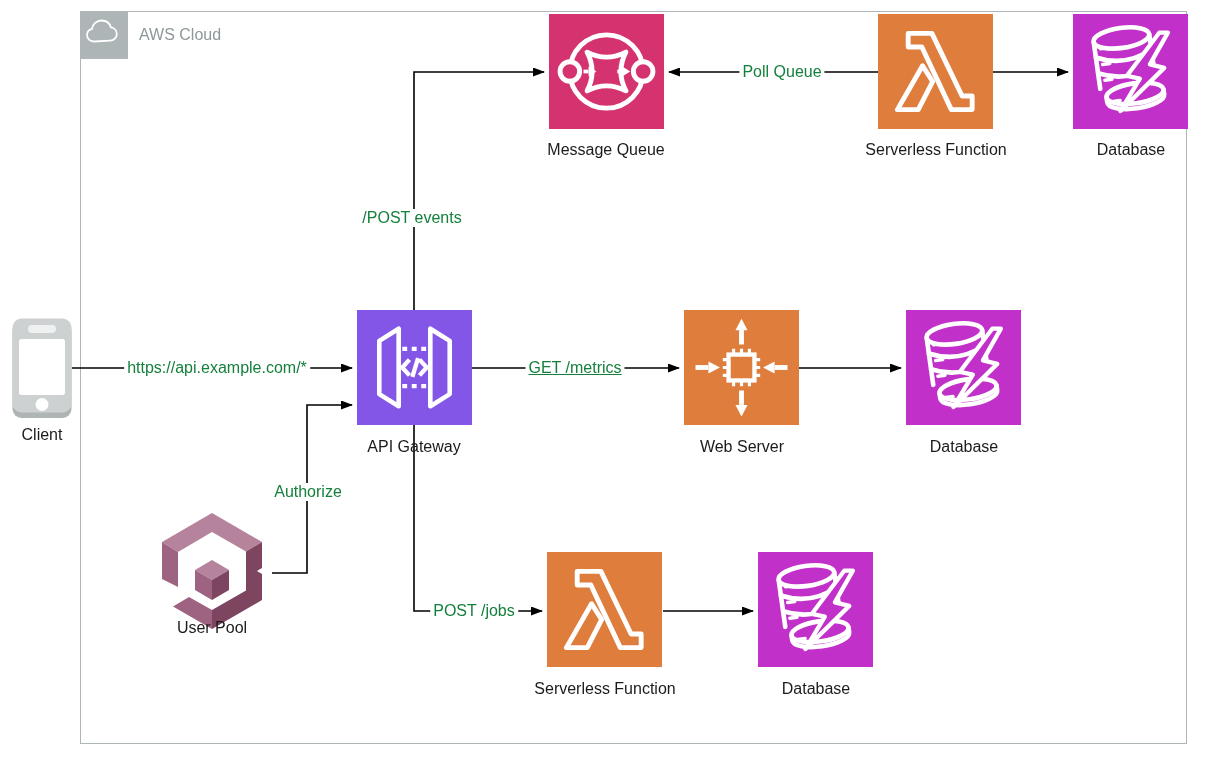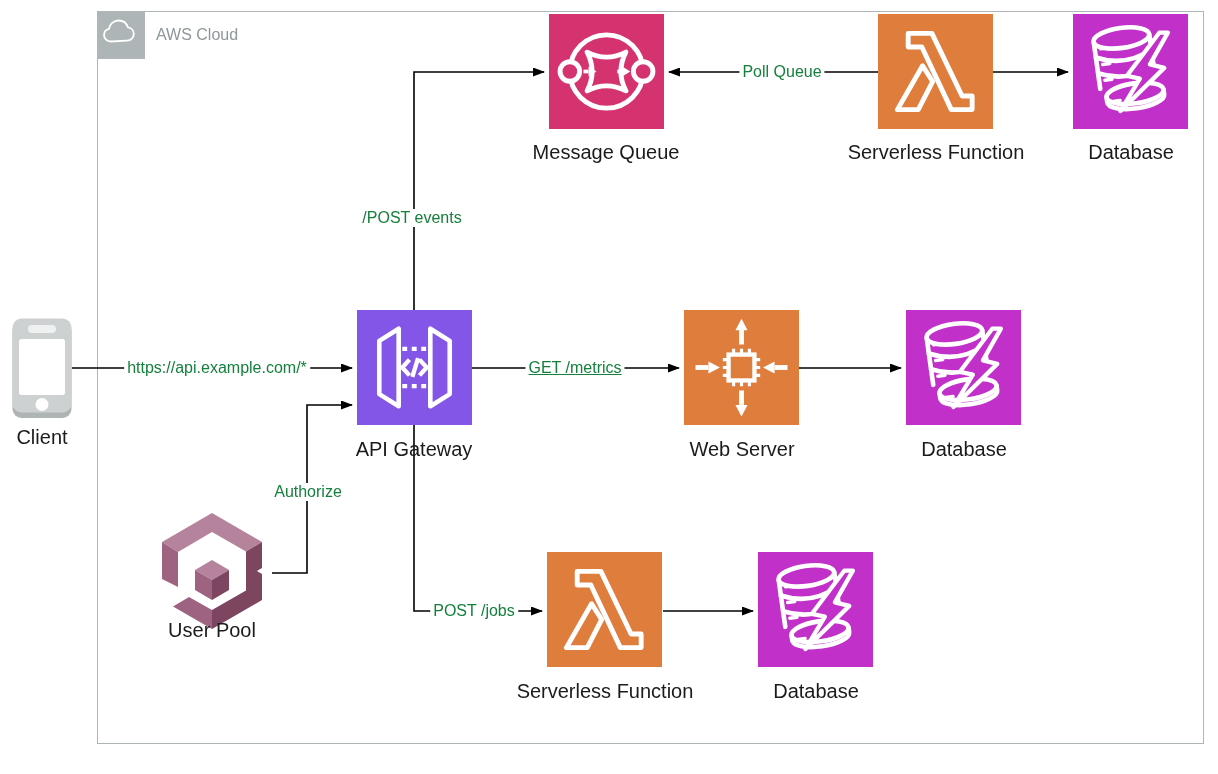--- a/index.html
+++ b/index.html
@@ -1,19 +1,19 @@
 <!DOCTYPE html>
 <html><head>
 <meta charset="utf-8">
 <style>
   html,body{margin:0;padding:0;background:#ffffff;}
   #canvas{position:relative;width:1218px;height:774px;font-family:"Liberation Sans",sans-serif;overflow:hidden;background:#fff;}
 
   
-  .aws-box{position:absolute;left:97px;top:11px;width:1107px;height:733px;border:1px solid #AEB5B7;box-sizing:border-box;}
+  .aws-box{position:absolute;left:80px;top:11px;width:1107px;height:733px;border:1px solid #AEB5B7;box-sizing:border-box;}
   .aws-box-header{position:absolute;left:-1px;top:-1px;width:48px;height:48px;background:#AEB5B7;display:flex;align-items:center;justify-content:center;}
   .aws-box-title{position:absolute;left:58px;top:14px;font-size:16px;color:#8E979A;white-space:nowrap;}
 
   
   svg.edges{position:absolute;left:0;top:0;}
   .edge{stroke:#000;stroke-width:1.6;fill:none;}
 
   
   .icon-box{position:absolute;width:115px;height:115px;}
   .icon-box svg{display:block;width:100%;height:100%;}
@@ -23,21 +23,21 @@
   #n-apigw{left:357px;top:310px;background:#8456E8;}
   #n-web{left:684px;top:310px;background:#DF7D3D;}
   #n-db-mid{left:906px;top:310px;background:#C130C9;}
   #n-sfn-bot{left:547px;top:552px;background:#DF7D3D;}
   #n-db-bot{left:758px;top:552px;background:#C130C9;}
   #n-client{position:absolute;left:12px;top:318px;width:60px;height:100px;}
   #n-userpool{position:absolute;left:152px;top:503px;width:120px;height:146px;}
   #n-client svg,#n-userpool svg{display:block;width:100%;height:100%;}
 
   
-  .nlabel{position:absolute;transform:translateX(-50%);font-size:20px;color:#1B1B1B;white-space:nowrap;text-align:center;}
+  .nlabel{position:absolute;transform:translateX(-50%);font-size:16px;color:#1B1B1B;white-space:nowrap;text-align:center;}
   #lbl-msgq{left:606px;top:141px;}
   #lbl-sfn-top{left:936px;top:141px;}
   #lbl-db-top{left:1131px;top:141px;}
   #lbl-apigw{left:414px;top:438px;}
   #lbl-web{left:742px;top:438px;}
   #lbl-db-mid{left:964px;top:438px;}
   #lbl-sfn-bot{left:605px;top:680px;}
   #lbl-db-bot{left:816px;top:680px;}
   #lbl-userpool{left:212px;top:619px;}
   #lbl-client{left:42px;top:426px;}

